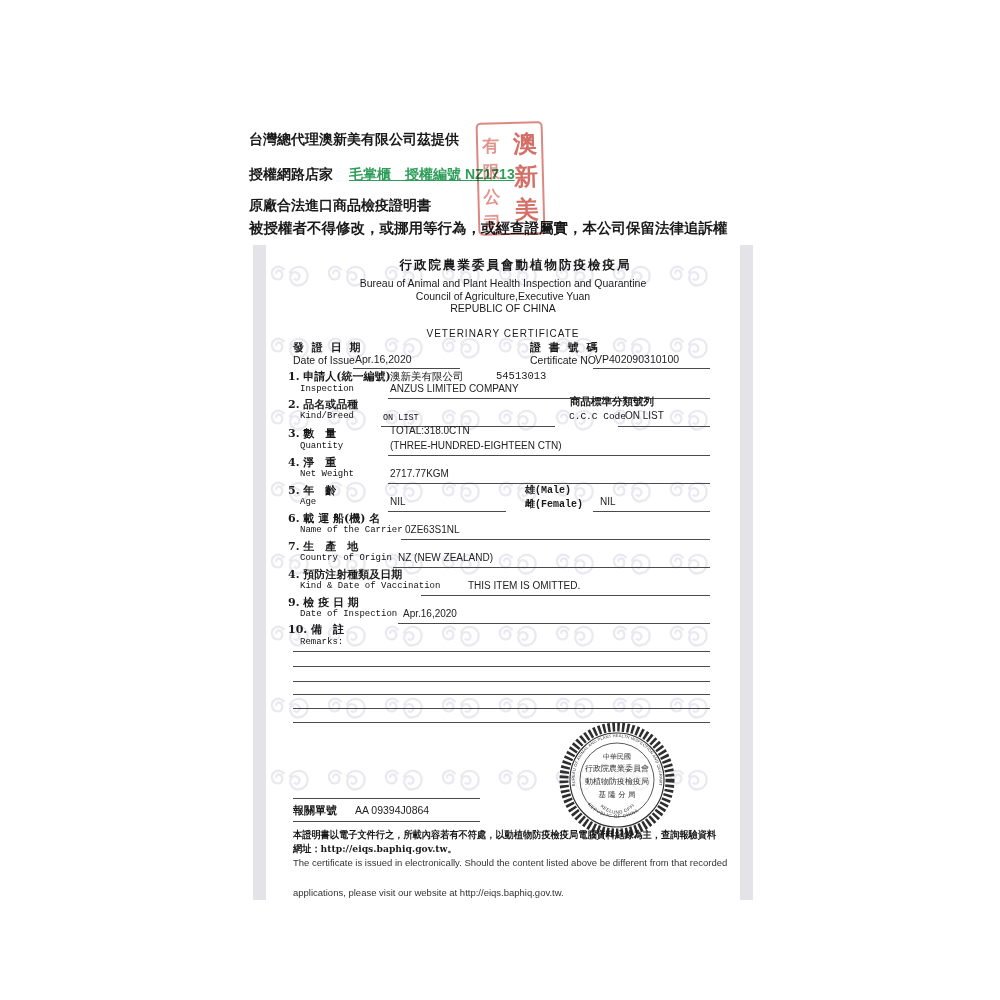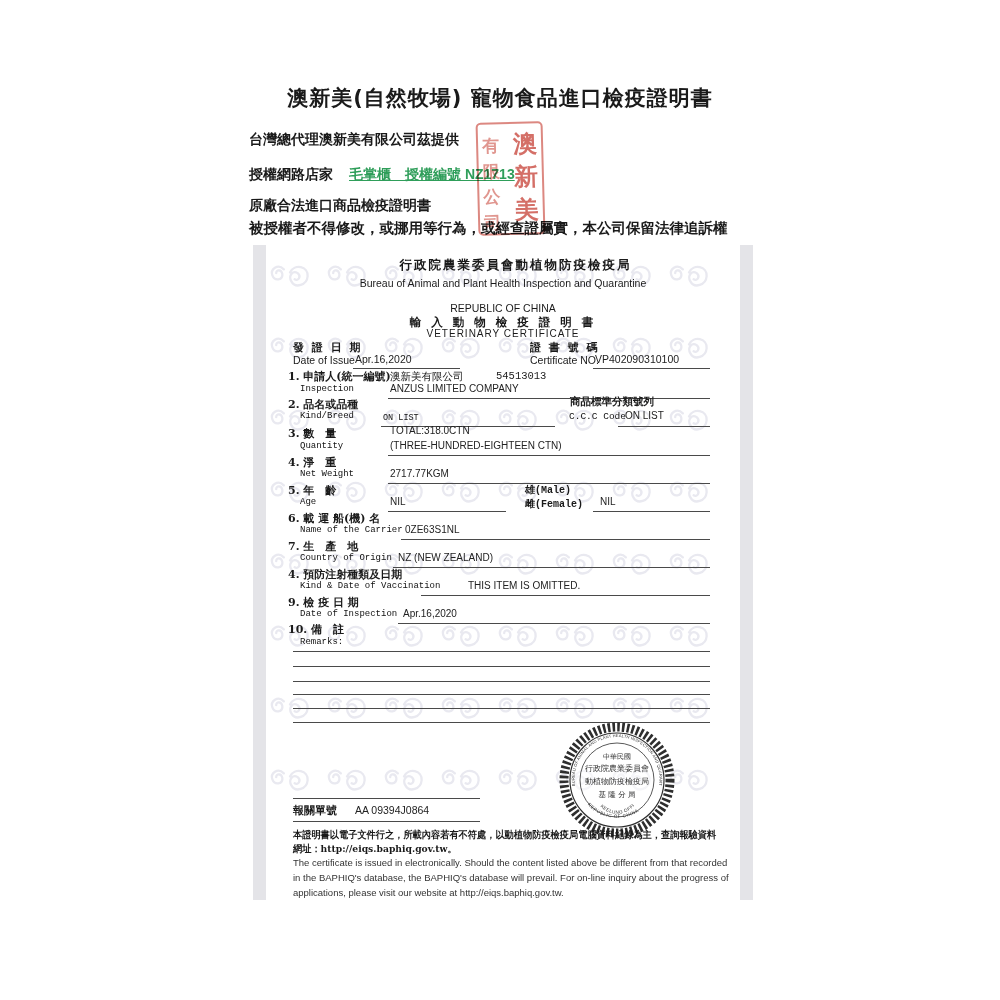--- a/index.html
+++ b/index.html
@@ -59,21 +59,20 @@
          white-space:nowrap; transform:scaleX(.92); transform-origin:left; }
   .fen { font-size:9.5px; color:#333; white-space:nowrap; }
 
   #seal { left:302px; top:473px; }
 </style>
 </head>
 <body>
 
 <div id="page">
 
-  <div id="main-title" class="abs">澳新美(自然牧場) 寵物食品進口檢疫證明書</div>
   <div id="provider-line" class="abs hdr-line">台灣總代理澳新美有限公司茲提供</div>
   <div id="auth-line" class="abs hdr-line">
     <span>授權網路店家</span><span class="link">毛掌櫃　授權編號 NZ1713</span>
   </div>
   <div id="original-line" class="abs hdr-line">原廠合法進口商品檢疫證明書</div>
   <div id="warning-line" class="abs hdr-line">被授權者不得修改，或挪用等行為，或經查證屬實，本公司保留法律追訴權</div>
 
   <div id="red-stamp" class="abs">
     <div class="col col-main">澳新美</div>
     <div class="col col-sub">有限公司</div>
@@ -338,22 +337,22 @@
             <path d="M30 14 C36 2 54 6 53 19 C52 31 37 35 32 26 C27 18 34 11 40 15 C45 19 41 26 36 23" fill="none" stroke="#e9e9f0" stroke-width="3" stroke-linecap="round"></path>
           </svg></div>
       </div>
     <div id="edge-left" class="abs sheet-edge"></div>
     <div id="edge-right" class="abs sheet-edge"></div>
 
     <div id="content" class="abs">
 
       <div id="c-h1" class="abs c-center">行政院農業委員會動植物防疫檢疫局</div>
       <div id="c-h2" class="abs c-center">Bureau of Animal and Plant Health Inspection and Quarantine</div>
+      <div id="c-h3" class="abs c-center">Council of Agriculture,Executive Yuan</div>
       <div id="c-h4" class="abs c-center">REPUBLIC OF CHINA</div>
-      <div id="c-h5" class="abs c-center">輸 入 動 物 檢 疫 證 明 書</div>
       <div id="c-h6" class="abs c-center">VETERINARY CERTIFICATE</div>
 
       <div class="abs zh" style="left:40px;top:95px;letter-spacing:2px">發 證 日 期</div>
       <div class="abs zh" style="left:277px;top:95px;letter-spacing:2px">證 書 號 碼</div>
       <div class="abs ensans" style="left:40px;top:109px">Date of Issue</div>
       <div class="abs val" style="left:102px;top:108px;font-size:10.5px">Apr.16,2020</div>
       <div class="abs ul" style="left:100px;top:123px;width:107px"></div>
       <div class="abs ensans" style="left:277px;top:109px">Certificate NO.</div>
       <div class="abs val" style="left:342px;top:108px;font-size:10.5px">VP402090310100</div>
       <div class="abs ul" style="left:340px;top:123px;width:117px"></div>
@@ -448,17 +447,16 @@
       </svg>
 
       <div class="abs ul" style="left:40px;top:553px;width:187px"></div>
       <div class="abs zh" style="left:40px;top:558px">報關單號</div>
       <div class="abs val" style="left:102px;top:559px;font-size:10.5px">AA 09394J0864</div>
       <div class="abs ul" style="left:40px;top:576px;width:187px"></div>
 
       <div class="abs fzh" style="left:40px;top:583px">本證明書以電子文件行之，所載內容若有不符處，以動植物防疫檢疫局電腦資料紀錄為主，查詢報驗資料</div>
       <div class="abs fzh" style="left:40px;top:597px">網址：http://eiqs.baphiq.gov.tw。</div>
       <div class="abs fen" style="left:40px;top:612px">The certificate is issued in electronically. Should the content listed above be different from that recorded</div>
-      <div class="abs fen" style="left:40px;top:627px">in the BAPHIQ's database, the BAPHIQ's database will prevail. For on-line inquiry about the progress of</div>
       <div class="abs fen" style="left:40px;top:642px">applications, please visit our website at http://eiqs.baphiq.gov.tw.</div>
     </div>
   </div>
 </div>
 
 </body></html>

